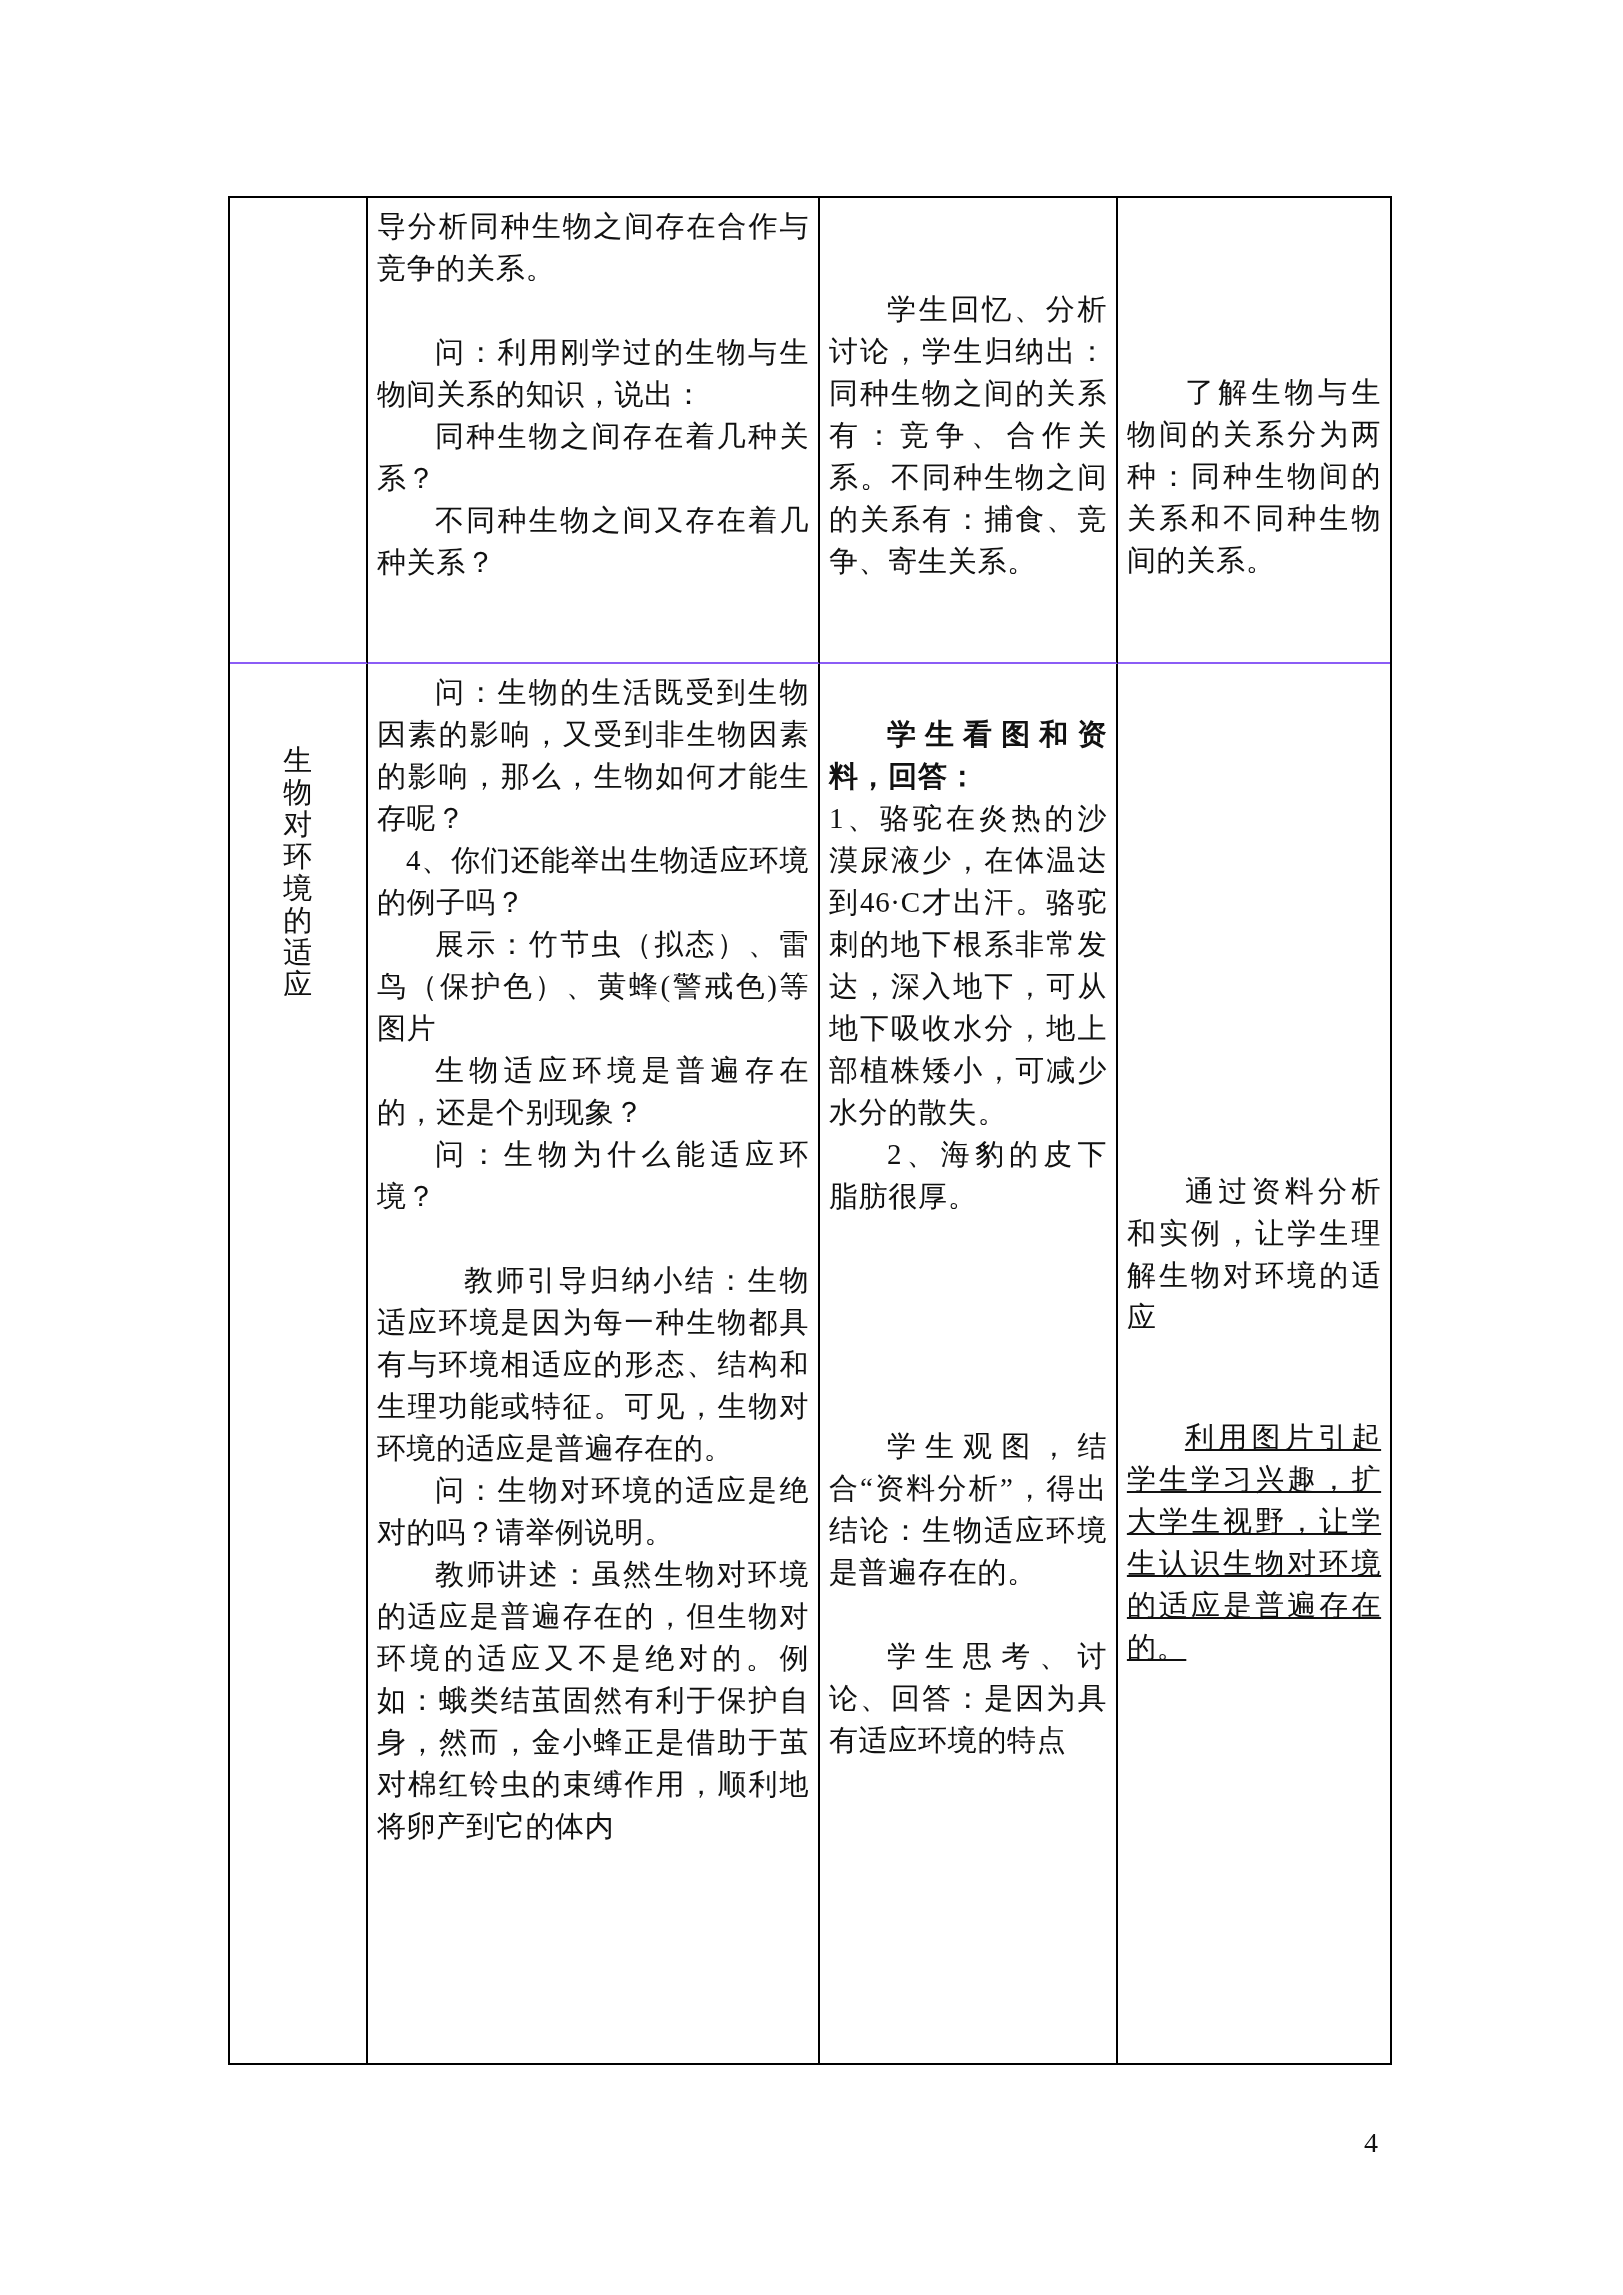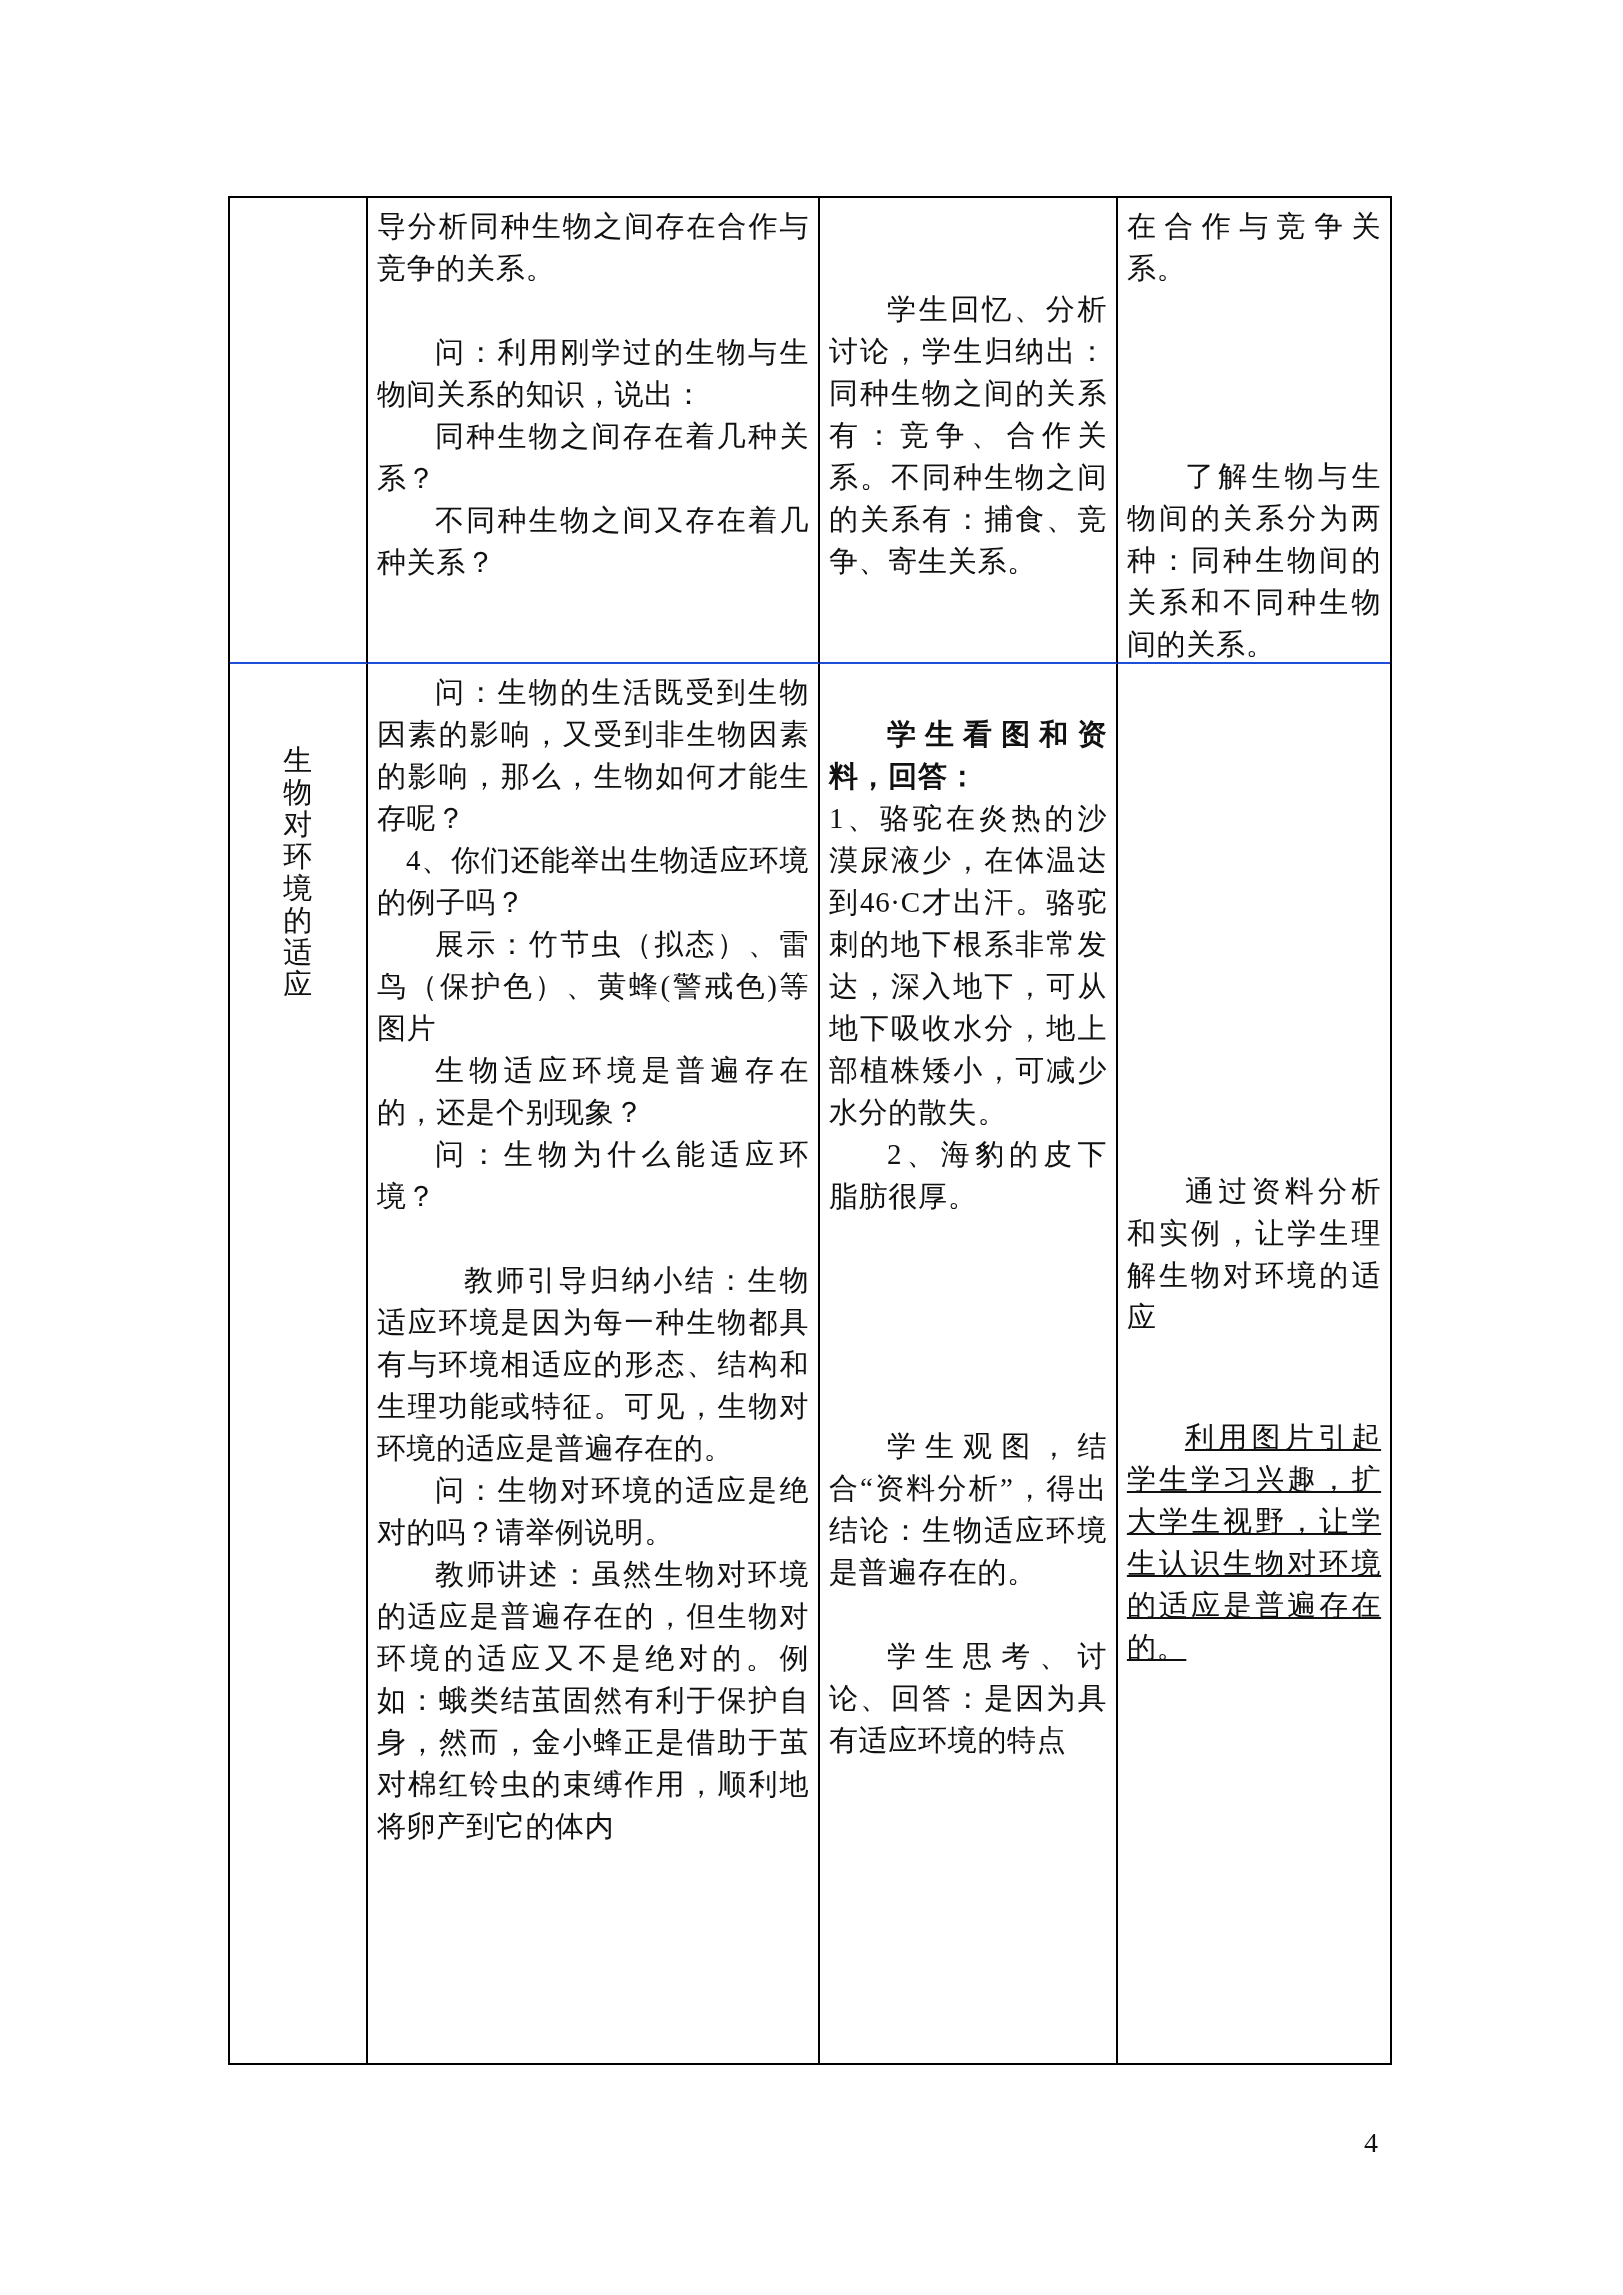--- a/index.html
+++ b/index.html
@@ -11,21 +11,21 @@
     position:absolute;left:228px;top:196px;width:1164px;height:1869px;
     box-sizing:border-box;border:2.7px solid #000;
     display:grid;
     grid-template-columns:138px 452px 298px 1fr;
     grid-template-rows:466px 1fr;
     background:#fff;
   }
   .cell{
     box-sizing:border-box;
     border-right:2px solid #000;
-    border-bottom:2px solid #1d4ed8;
+    border-bottom:2px solid #8b5cf6;
     padding:6.8px 8.9px;
     overflow:hidden;
     font-size:29px;line-height:42px;
     text-align:justify;
     letter-spacing:0.7px;
   }
   .cell.last-col{border-right:none;}
   .cell.last-row{border-bottom:none;}
   .para{margin:0;}
   .vcell{display:flex;flex-direction:column;align-items:center;padding-top:80px;}
@@ -41,21 +41,20 @@
   <div class="cell">
       <p class="para">导分析同种生物之间存在合作与竞争的关系。</p>
       <p class="para" style="text-indent: 2em; margin-top: 42px;">问：利用刚学过的生物与生物间关系的知识，说出：</p>
       <p class="para" style="text-indent: 2em;">同种生物之间存在着几种关系？</p>
       <p class="para" style="text-indent: 2em;">不同种生物之间又存在着几种关系？</p>
     </div>
   <div class="cell">
       <p class="para" style="text-indent: 2em; margin-top: 83px;">学生回忆、分析讨论，学生归纳出：同种生物之间的关系有：竞争、合作关系。不同种生物之间的关系有：捕食、竞争、寄生关系。</p>
     </div>
   <div class="cell last-col">
-      <p class="para">在合作与竞争关系。</p>
       <p class="para" style="text-indent: 2em; margin-top: 166px;">了解生物与生物间的关系分为两种：同种生物间的关系和不同种生物间的关系。</p>
     </div>
 
   <div class="cell last-row vcell">
       <div class="vchar">生</div>
       <div class="vchar">物</div>
       <div class="vchar">对</div>
       <div class="vchar">环</div>
       <div class="vchar">境</div>
       <div class="vchar">的</div>

